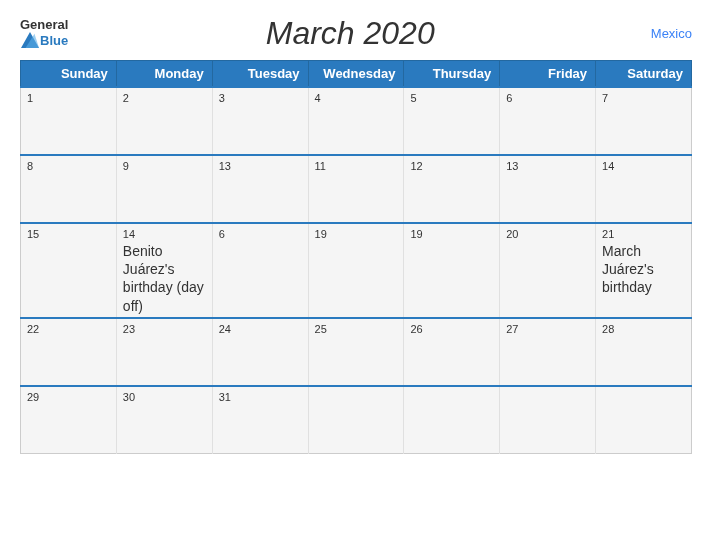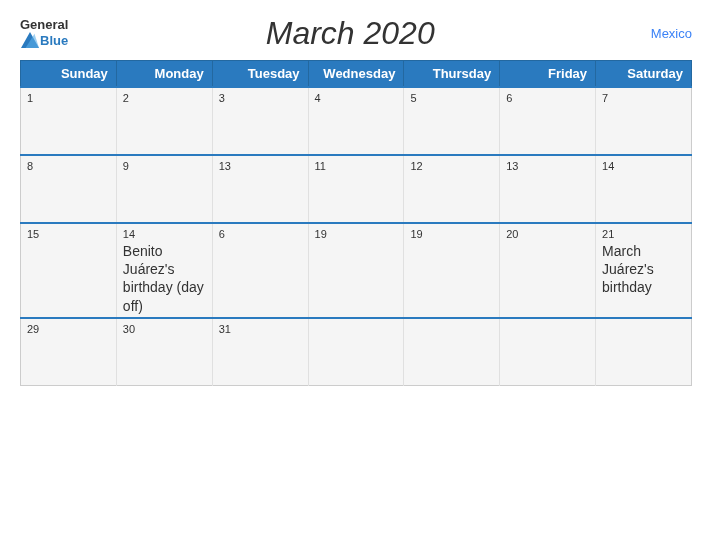--- a/index.html
+++ b/index.html
@@ -207,20 +207,43 @@
             <span class="day-num">19</span>
           </td>
           <td>
             <span class="day-num">20</span>
           </td>
           <td>
             <span class="day-num">21</span>
             <div class="event">March Juárez's birthday</div>
           </td>
         </tr>
+        <tr>
+          <td>
+            <span class="day-num">22</span>
+          </td>
+          <td>
+            <span class="day-num">23</span>
+          </td>
+          <td>
+            <span class="day-num">24</span>
+          </td>
+          <td>
+            <span class="day-num">25</span>
+          </td>
+          <td>
+            <span class="day-num">26</span>
+          </td>
+          <td>
+            <span class="day-num">27</span>
+          </td>
+          <td>
+            <span class="day-num">28</span>
+          </td>
+        </tr>
         <tr class="last-row">
           <td>
             <span class="day-num">29</span>
           </td>
           <td>
             <span class="day-num">30</span>
           </td>
           <td>
             <span class="day-num">31</span>
           </td>

